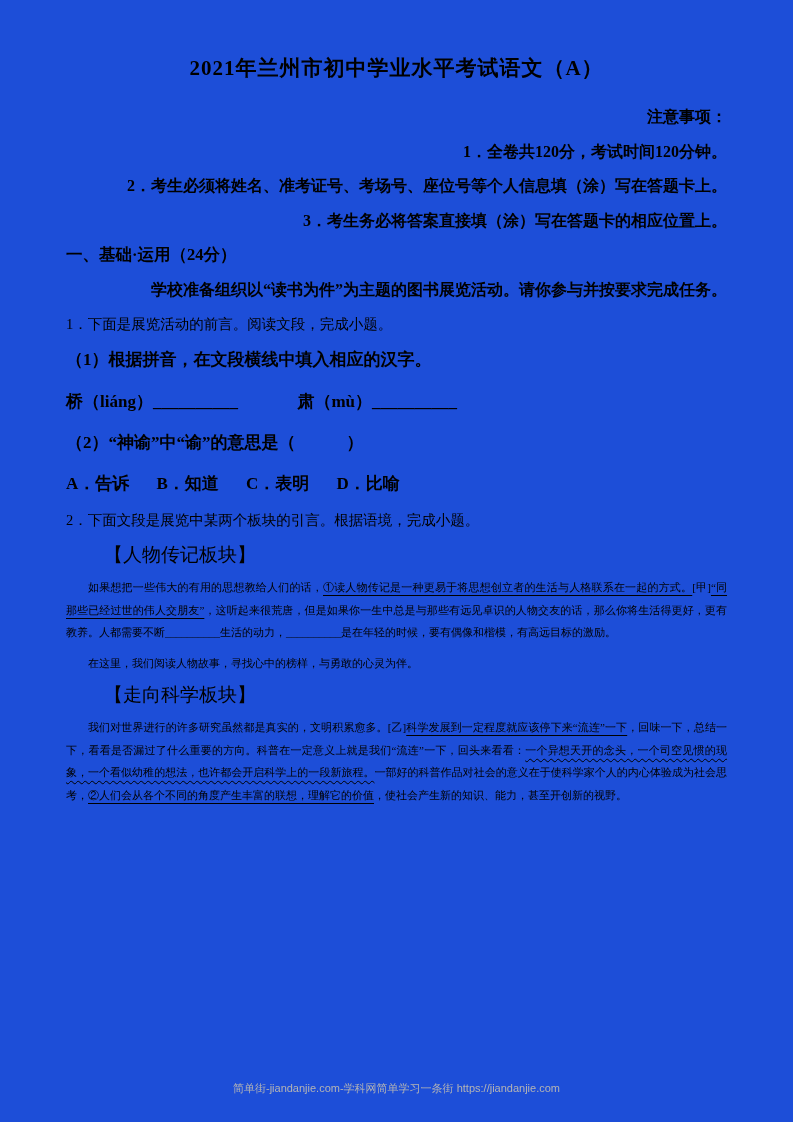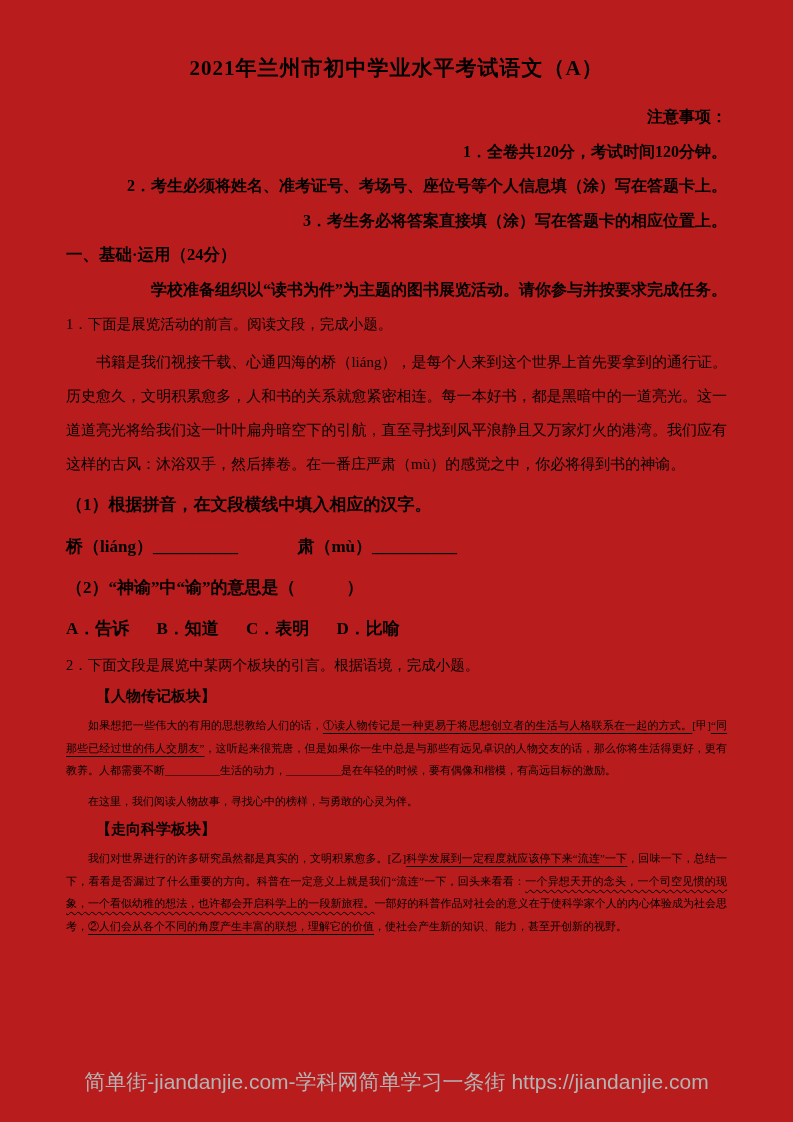--- a/index.html
+++ b/index.html
@@ -1,21 +1,21 @@
 <!DOCTYPE html>
 <html><head>
 <meta charset="utf-8">
 <style>
   html, body { margin: 0; padding: 0; background: #ffffff; }
   .page {
     position: relative;
     width: 793px;
     height: 1122px;
     margin: 0 auto;
-    background: #b91c1c;
+    background: #1d4ed8;
     box-sizing: border-box;
     padding: 42px 66px 0 66px;
     font-family: "Liberation Serif", "DejaVu Serif", serif;
     color: #000000;
     overflow: hidden;
   }
   .title {
     text-align: center;
     font-size: 21px;
     font-weight: bold;
@@ -54,41 +54,40 @@
   .line {
     font-size: 17px;
     margin: 0 0 14px 0;
     line-height: 1.6;
     font-weight: bold;
   }
   .fill-line .blank { letter-spacing: 0; }
   .fill-line .second { margin-left: 3.5em; }
   .options span { margin-right: 1.6em; }
   .block-heading {
-    font-size: 15px;
+    font-size: 19px;
     margin: 0 0 8px 0;
     text-indent: 2em;
-    font-weight: bold;
   }
   .para {
     font-size: 11px;
     line-height: 2.05;
     text-align: justify;
     text-indent: 2em;
     margin: 0 0 8px 0;
   }
   .u  { text-decoration: underline; text-underline-offset: 4px; text-decoration-thickness: 1px; }
   .uw { text-decoration: underline; text-decoration-style: wavy; text-underline-offset: 4px; text-decoration-thickness: 1px; }
   .footer {
     position: absolute;
     left: 0;
     right: 0;
     bottom: 26px;
     text-align: center;
-    font-size: 21px;
+    font-size: 11px;
     color: #b4b4b4;
     font-family: "Liberation Sans", "DejaVu Sans", sans-serif;
   }
 </style>
 </head>
 <body>
 
 <div class="page">
 
   <h1 class="title">2021年兰州市初中学业水平考试语文（A）</h1>
@@ -96,21 +95,20 @@
   <p class="notice">注意事项：</p>
   <p class="notice">1．全卷共120分，考试时间120分钟。</p>
   <p class="notice">2．考生必须将姓名、准考证号、考场号、座位号等个人信息填（涂）写在答题卡上。</p>
   <p class="notice">3．考生务必将答案直接填（涂）写在答题卡的相应位置上。</p>
 
   <p class="sec-heading">一、基础·运用（24分）</p>
   <p class="intro">学校准备组织以“读书为件”为主题的图书展览活动。请你参与并按要求完成任务。</p>
 
   <p class="stem">1．下面是展览活动的前言。阅读文段，完成小题。</p>
 
-  <p class="passage">书籍是我们视接千载、心通四海的桥（liáng），是每个人来到这个世界上首先要拿到的通行证。历史愈久，文明积累愈多，人和书的关系就愈紧密相连。每一本好书，都是黑暗中的一道亮光。这一道道亮光将给我们这一叶叶扁舟暗空下的引航，直至寻找到风平浪静且又万家灯火的港湾。我们应有这样的古风：沐浴双手，然后捧卷。在一番庄严肃（mù）的感觉之中，你必将得到书的神谕。</p>
 
   <p class="line">（1）根据拼音，在文段横线中填入相应的汉字。</p>
 
   <p class="line fill-line">
     <span>桥（liáng）</span><span class="blank">__________</span><span class="second">肃（mù）</span><span class="blank">__________</span>
   </p>
 
   <p class="line">（2）“神谕”中“谕”的意思是（　　　）</p>
 
   <p class="line options">

